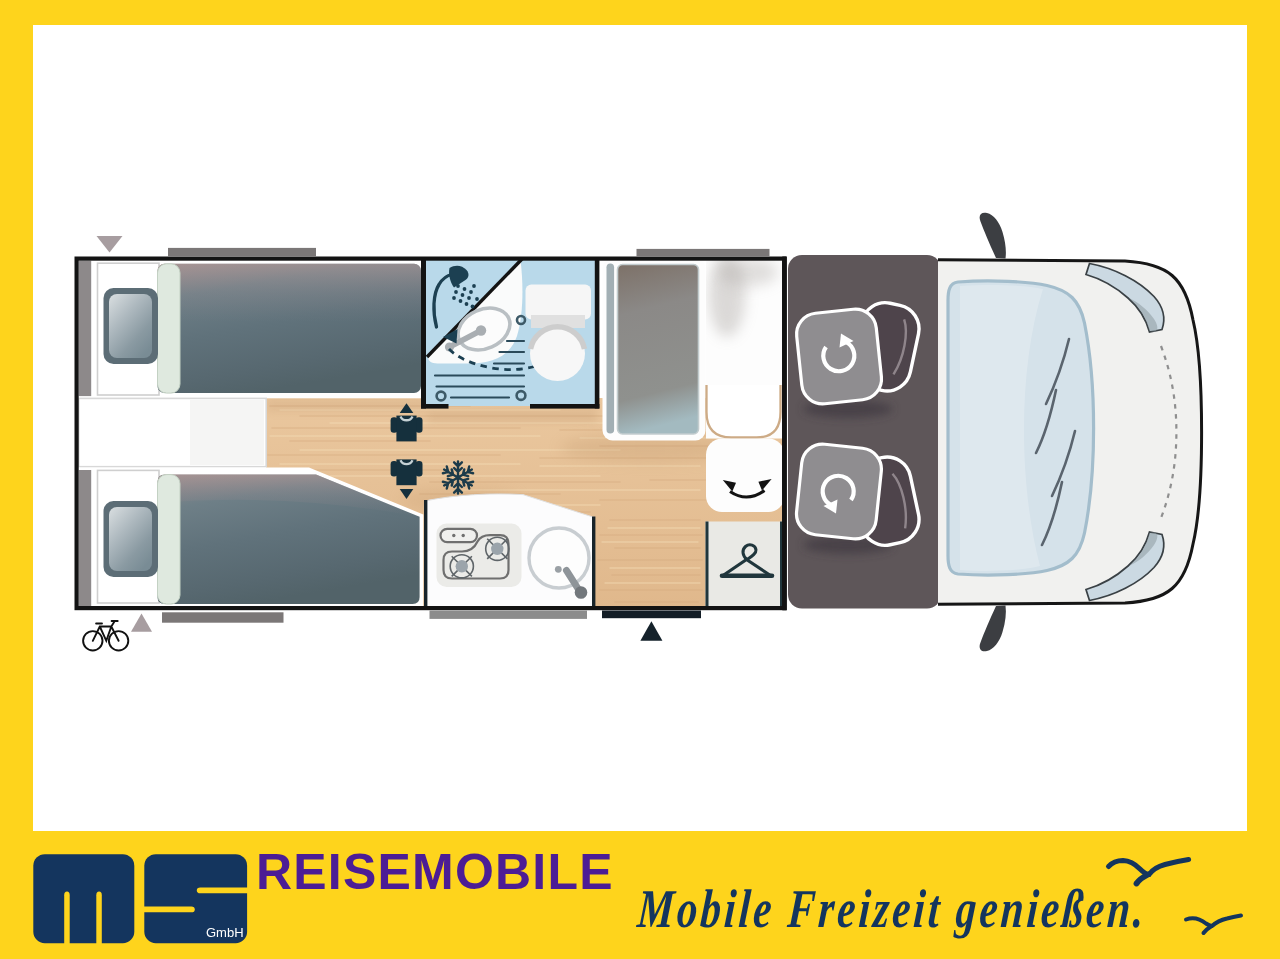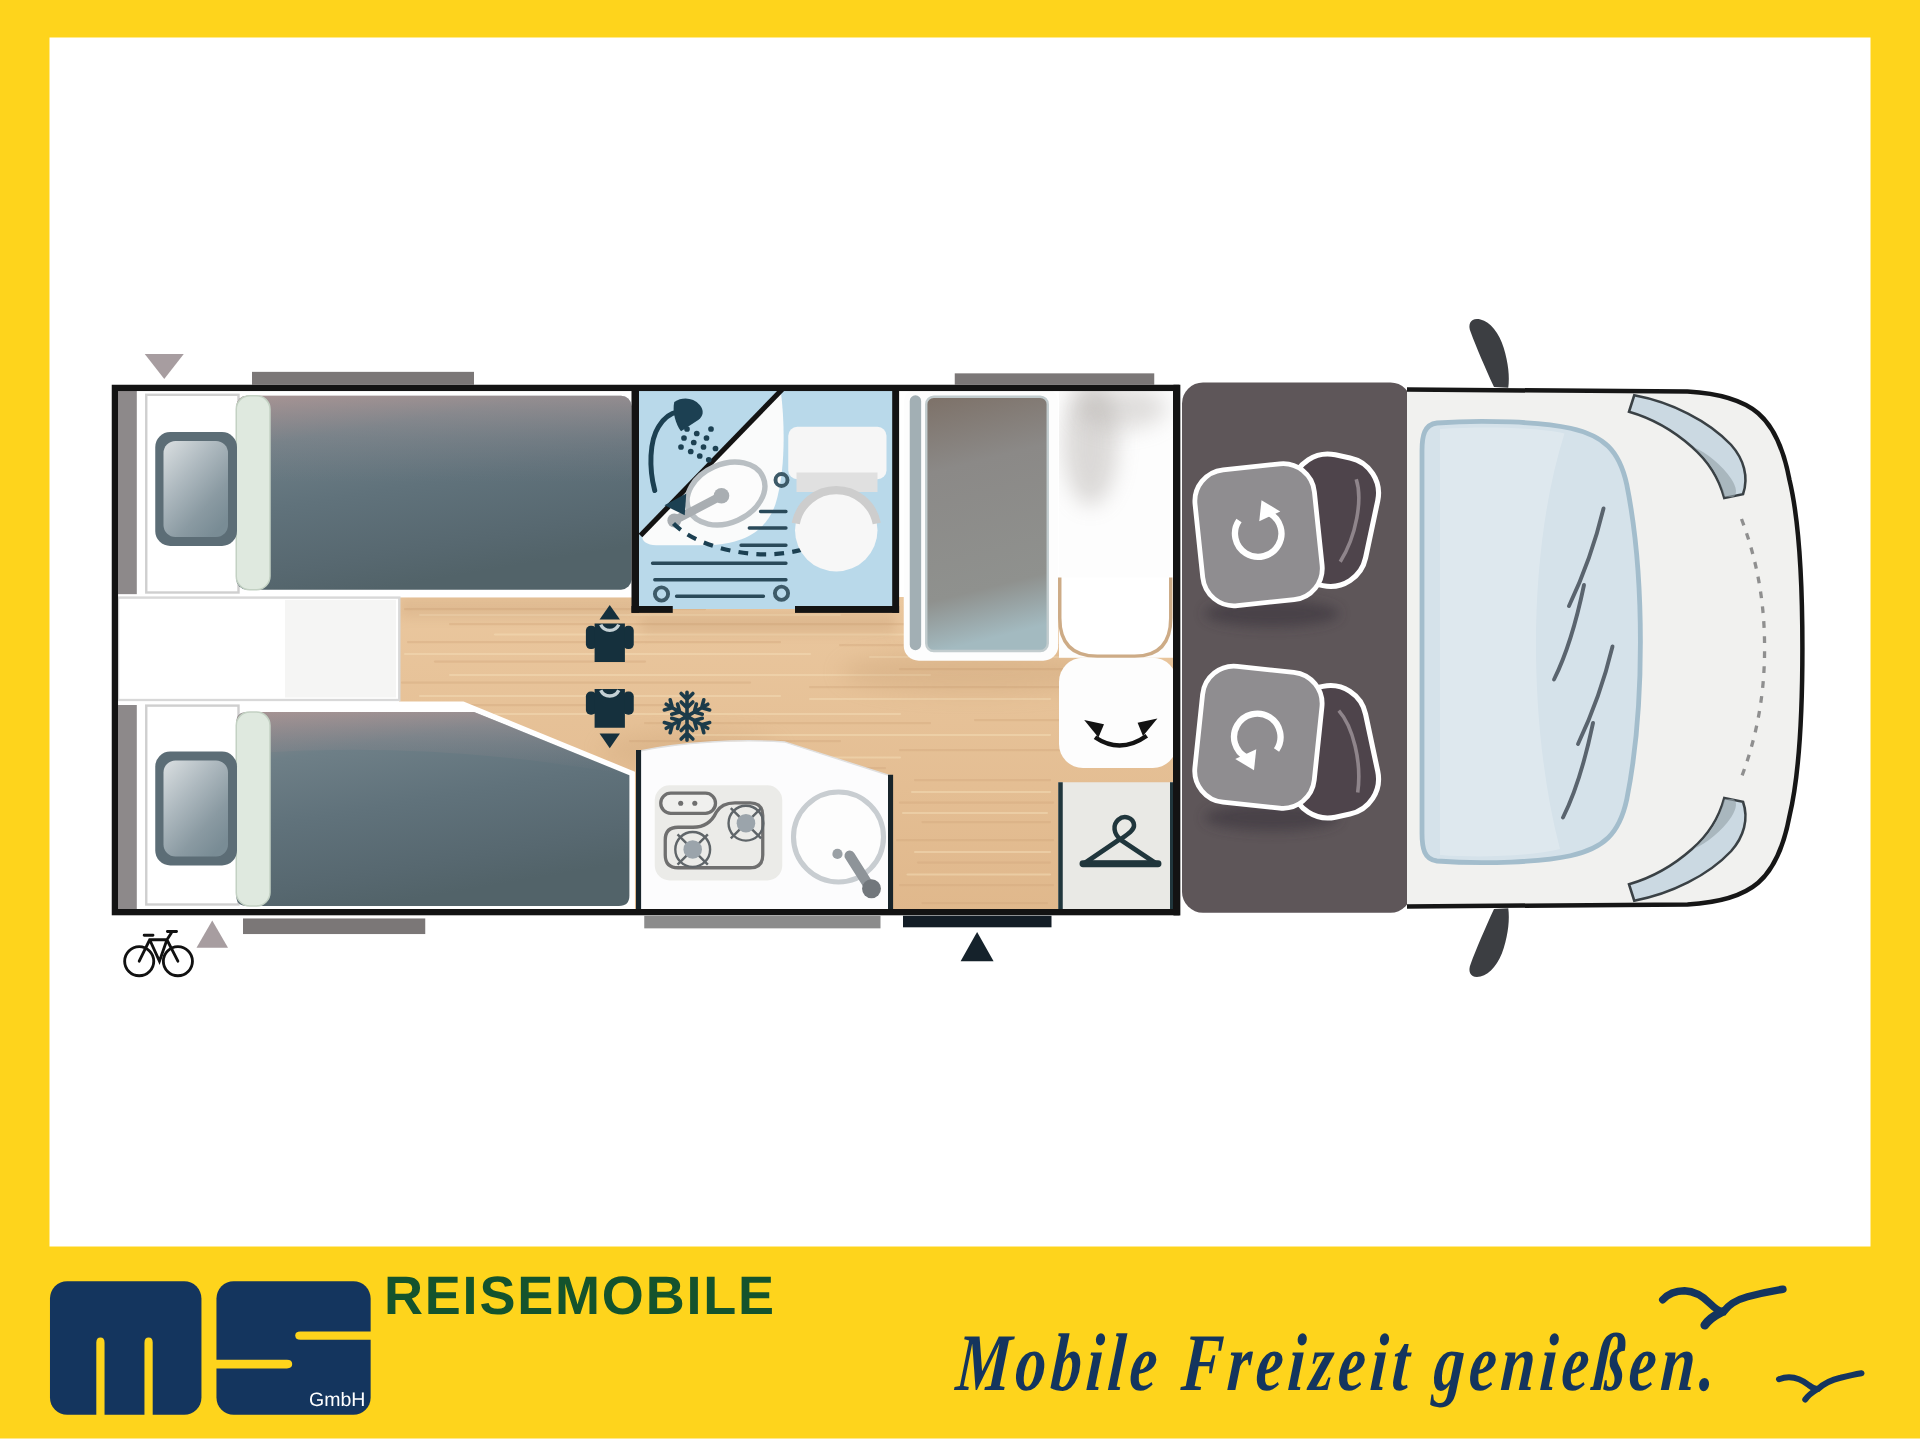--- a/index.html
+++ b/index.html
@@ -362,21 +362,21 @@
 <path d="M63.3,90 V41.2 Q63.3,37.6 66.1,37.6 Q68.8,37.6 68.8,41.2 V90 Z" fill="#fed41c"></path>
 </g>
 <g>
 <rect x="111.3" y="0.2" width="102.8" height="89" rx="11.5" fill="#14355e"></rect>
 <path d="M216,33.6 H167.3 Q163.8,33.6 163.8,36.4 Q163.8,39.2 167.3,39.2 H216 Z" fill="#fed41c"></path>
 <path d="M109,52.5 H158.3 Q161.8,52.5 161.8,55.4 Q161.8,58.3 158.3,58.3 H109 Z" fill="#fed41c"></path>
 <text x="173" y="83" font-family="Liberation Sans, sans-serif" font-size="13" fill="#ffffff">GmbH</text>
 </g>
 </svg>
 
-<div class="abs" style="left:256px;top:843px;color:#14532d;font-weight:bold;font-size:36px;letter-spacing:1.2px;">REISEMOBILE</div>
+<div class="abs" style="left:256px;top:843px;color:#4c1d95;font-weight:bold;font-size:50px;letter-spacing:1.2px;">REISEMOBILE</div>
 
 <div class="abs" style="left:640px;top:876px;color:#14355e;font-family:'Liberation Serif',serif;font-style:italic;font-weight:bold;font-size:41px;letter-spacing:3.1px;transform:skewX(-4deg) scaleY(1.33);transform-origin:0 0;">Mobile Freizeit genießen.</div>
 
 <svg class="abs" style="left:1090px;top:845px;" width="170" height="100" viewBox="0 0 170 100">
 <g fill="none" stroke="#14355e" stroke-linecap="round">
 
 <g stroke-width="5">
 <path d="M18.5,21.5 Q24,15.5 33,15.5 Q42,15.8 50,24 Q55.5,29.5 59,29.5 Q64,22.5 75,19.5 Q86,16.5 98.6,14.5"></path>
 <path d="M58,29.5 Q50,33.5 46.5,38.5" stroke-width="5.8"></path>
 </g>

